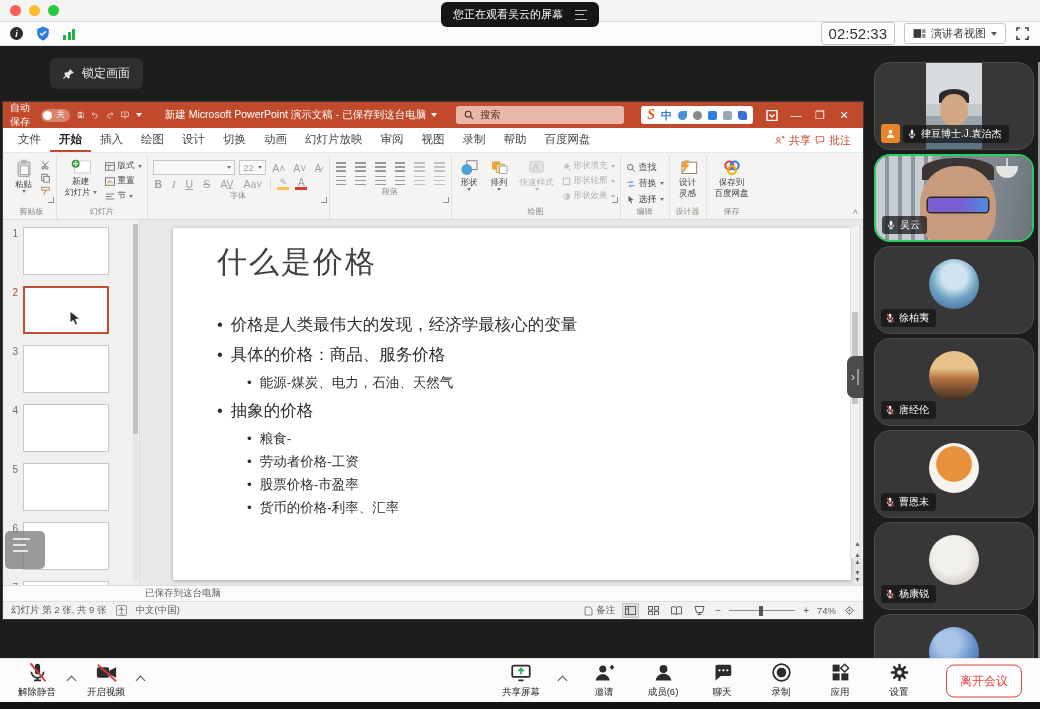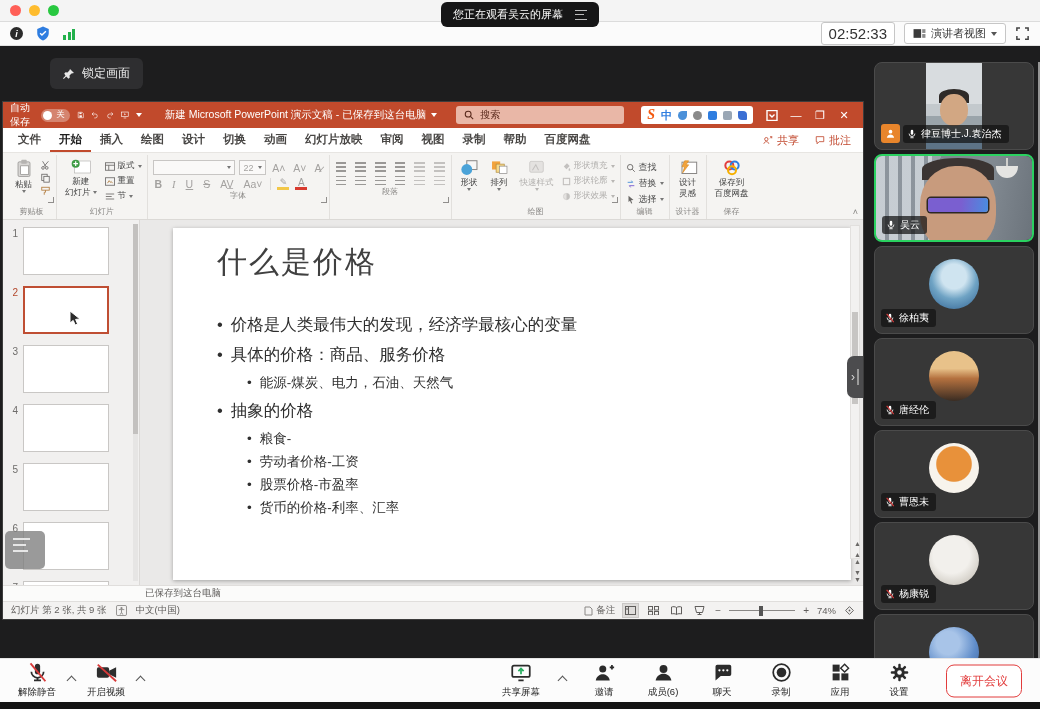--- a/index.html
+++ b/index.html
@@ -39,23 +39,23 @@
   .doc-title { font-size:10.5px; margin-left:16px; white-space:nowrap; display:flex; align-items:center; gap:5px;}
   .searchbox { margin-left:12px; width:168px; height:18px; background:#e9b7a7; border-radius:3px; display:flex; align-items:center; gap:6px; padding:0 8px; color:#59291c; font-size:10px; flex:none;}
   .sogou { height:18px; background:#fff; border-radius:3px; display:flex; align-items:center; padding:0 6px; gap:6px; margin-left:10px; flex:none;}
   .sogou-s { color:#f3590f; font-weight:bold; font-style:italic; font-size:14px; font-family:"Liberation Serif",serif;}
   .sogou-zh { color:#2e7de0; font-weight:bold; font-size:11px;}
   .sg-ic { width:9px; height:9px; border-radius:2px; display:inline-block;}
   .winbtns { margin-left:auto; display:flex; align-items:center;}
   .winbtn { width:24px; text-align:center; font-size:11px; color:#fff;}
 
   .ppt-tabs { height:24px; display:flex; align-items:center; padding:0 6px; background:#fff; font-size:11.5px; color:#484644; flex:none;}
-  .tab { padding:4px 9px 3px; border-bottom:2.5px solid transparent; cursor:pointer; white-space:nowrap;font-weight:bold;}
+  .tab { padding:4px 9px 3px; border-bottom:2.5px solid transparent; cursor:pointer; white-space:nowrap;}
   .tab.active { color:#1f1f1f; font-weight:bold; border-bottom-color:#c14a2c;}
-  .tab-actions { margin-left:auto; display:flex; gap:16px; color:#c2492f; font-size:11px; align-items:center; padding-right:6px;}
+  .tab-actions { margin-left:auto; display:flex; gap:4px; color:#c2492f; font-size:11px; align-items:center; padding-right:6px;}
   .tab-act { display:flex; align-items:center; gap:4px; cursor:pointer;}
 
   .ppt-ribbon { height:68px; background:#f5f4f2; border-top:1px solid #e7e5e2; border-bottom:1px solid #dbd9d6; display:flex; padding:2px 2px 0 4px; position:relative; flex:none;}
   .rgroup { display:flex; flex-direction:column; padding:2px 5px 0; border-right:1px solid #e2e0dd; position:relative;}
   .rg-content { flex:1; display:flex; align-items:flex-start; gap:5px;}
   .glabel { height:13px; font-size:8px; color:#8a8886; text-align:center; line-height:12px; white-space:nowrap;}
   .bigbtn { display:flex; flex-direction:column; align-items:center; font-size:8.5px; color:#444; gap:1px; padding:2px 3px 0; line-height:1.2; text-align:center; cursor:pointer; white-space:nowrap;}
   .bigbtn.dis { color:#b2b0ae;}
   .smallcol { display:flex; flex-direction:column; gap:3px; padding-top:3px;}
   .srow { display:flex; align-items:center; gap:3px; font-size:8.5px; color:#4a4a4a; white-space:nowrap; cursor:pointer;}
@@ -104,21 +104,21 @@
   .sb-right { margin-left:auto; display:flex; align-items:center; gap:8px;}
   .viewic { width:15px; height:13px; display:flex; align-items:center; justify-content:center; }
   .viewic.sel { background:#dedcda; outline:1px solid #c8c6c4;}
   .ztrack { width:66px; height:1.5px; background:#8a8886; position:relative;}
   .zthumb { position:absolute; left:45%; top:-4px; width:4px; height:10px; background:#555;}
   .zsign { font-size:10px; color:#605e5c; }
 
   
   .sidebar { position:absolute; right:0; top:0; bottom:-60px; width:172px; background:#1d1d1e; padding-top:16px;}
   .sidebar-scroll { position:absolute; right:0; top:16px; bottom:60px; width:2px; background:#bdbdbd; opacity:.75;}
-  .tile { position:relative; width:160px; height:88px; margin:0 auto 4px; background:#373737; border:1px solid #4b4b4b; border-radius:8px; overflow:hidden; cursor:pointer;padding-left:48px;}
+  .tile { position:relative; width:160px; height:88px; margin:0 auto 4px; background:#373737; border:1px solid #4b4b4b; border-radius:16px; overflow:hidden; cursor:pointer;padding-left:48px;}
   .tile.active { border:2px solid #2ad160;}
   .namebar { position:absolute; left:6px; bottom:6px; background:rgba(18,18,18,.72); border-radius:3px; padding:2px 7px 2px 4px; display:flex; align-items:center; gap:4px; color:#fff; font-size:10px; white-space:nowrap; max-width:145px; overflow:hidden;}
   .rolebadge { position:absolute; left:6px; bottom:6px; width:19px; height:19px; background:#e8852b; border-radius:3px; display:flex; align-items:center; justify-content:center;}
   .namebar.shift { left:28px; }
   .avatar { position:absolute; left:50%; top:12px; transform:translateX(-50%); width:50px; height:50px; border-radius:50%;}
   .av-lake { background:radial-gradient(circle at 50% 35%, #cfe4f0 0 30%, #6fa3c4 55%, #2f6090);}
   .av-sunset { background:linear-gradient(180deg,#e8c28a 0 35%, #b4713f 55%, #3a2c22);}
   .av-tiger { background:radial-gradient(circle at 50% 42%, #e8913a 0 45%, #f7f3ec 48%);}
   .av-light { background:radial-gradient(circle at 45% 40%, #f2f0ec 0 45%, #b9b3a8);}
   .av-sphere { background:radial-gradient(circle at 38% 32%, #a8c4e8 0 25%, #5f8cc9 60%, #3c5f94);}

